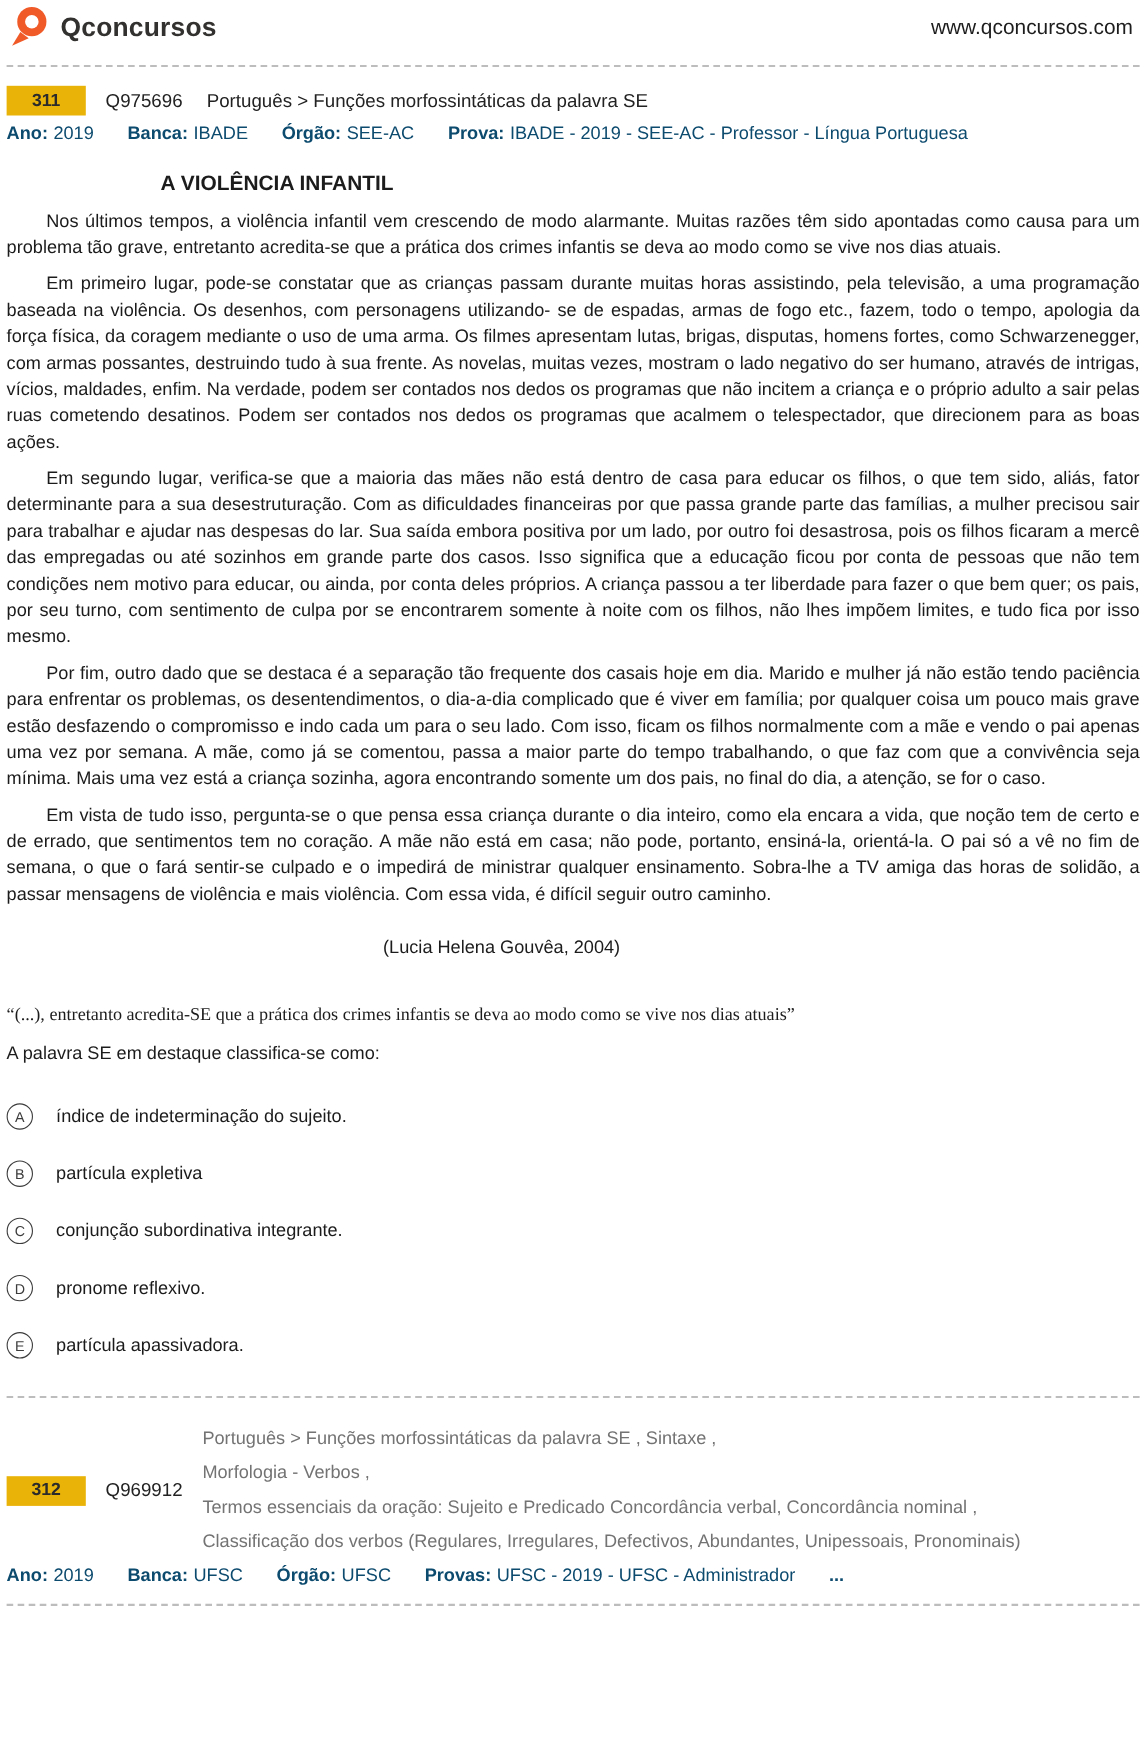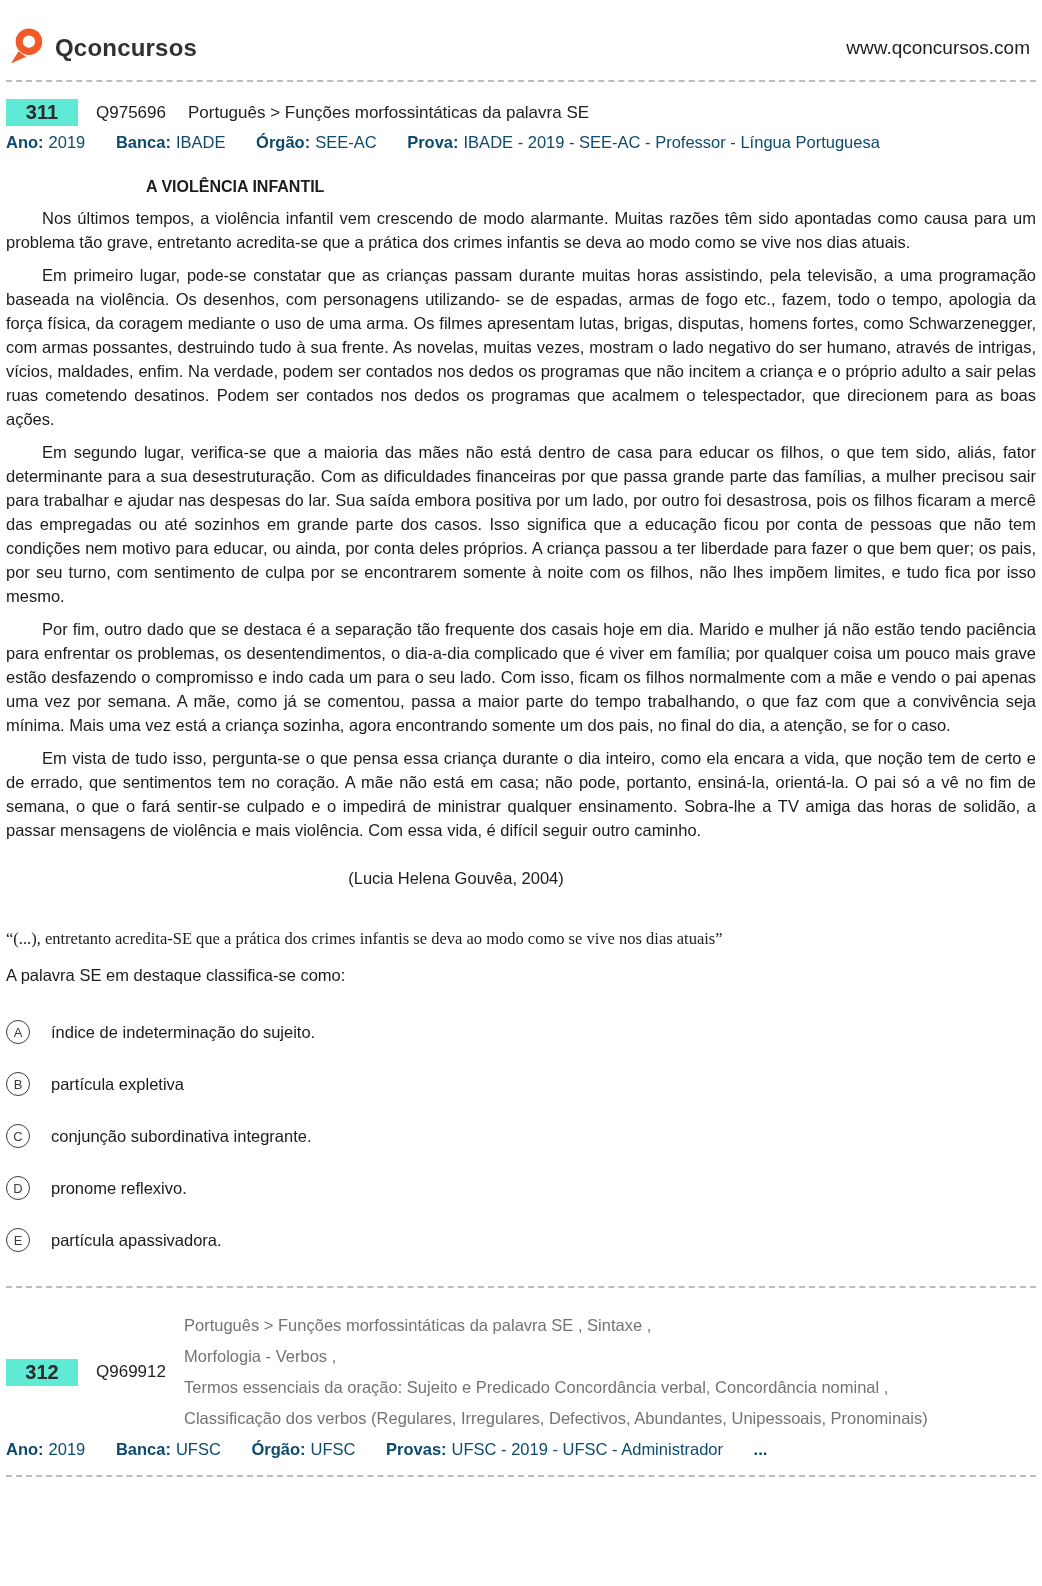--- a/index.html
+++ b/index.html
@@ -9,45 +9,45 @@
     font-family:"Liberation Sans", sans-serif;
     color:#1c1c1c;
     position:relative;
     overflow:hidden;
   }
   .page { padding:0 6px; }
 
   
   .header {
     display:flex; justify-content:space-between; align-items:center;
-    padding:26px 6px 11px 4px;
+    padding:4px 6px 11px 4px;
   }
   .logo { display:flex; align-items:center; gap:9px; }
   .logo-text { font-size:24px; font-weight:bold; color:#33312f; letter-spacing:.2px; }
   .site-url { font-size:19px; color:#1d1d1d; }
   .dashed-sep { border-top:2px dashed #bdbdbd; height:0; }
 
   
   .qheader { display:flex; align-items:center; margin:17px 0 7px 0; }
   .qnum-badge {
-    background:#5eead4; color:#2b2b2b;
+    background:#eab308; color:#2b2b2b;
     min-width:72px; height:27px;
     display:flex; align-items:center; justify-content:center;
-    font-size:20px; font-weight:bold;
+    font-size:16px; font-weight:bold;
   }
   .qcode { font-size:17px; color:#222; margin-left:18px; }
   .qcrumb { font-size:17px; color:#222; margin-left:22px; }
 
   .meta-row { font-size:16.5px; color:#0c4a6e; margin:6px 0 0 0; }
   .meta-row b { font-weight:bold; }
   .meta-group { margin-right:26px; }
   .meta-group .val { font-weight:normal; margin-left:5px; }
 
   
-  .text-title { font-weight:bold; font-size:16px; margin:26px 0 10px 140px; }
+  .text-title { font-weight:bold; font-size:19px; margin:26px 0 10px 140px; }
   .para {
     font-size:16.5px; line-height:24px;
     text-align:justify; text-indent:36px;
     margin-bottom:9px; color:#1b1b1b;
   }
   .citation { font-size:16.5px; text-align:center; margin:27px 130px 0 0; }
   .quote { font-size:16.5px; margin-top:41px;font-family:Liberation Serif, serif; }
   .prompt { font-size:16.5px; margin-top:17px; }
 
   

